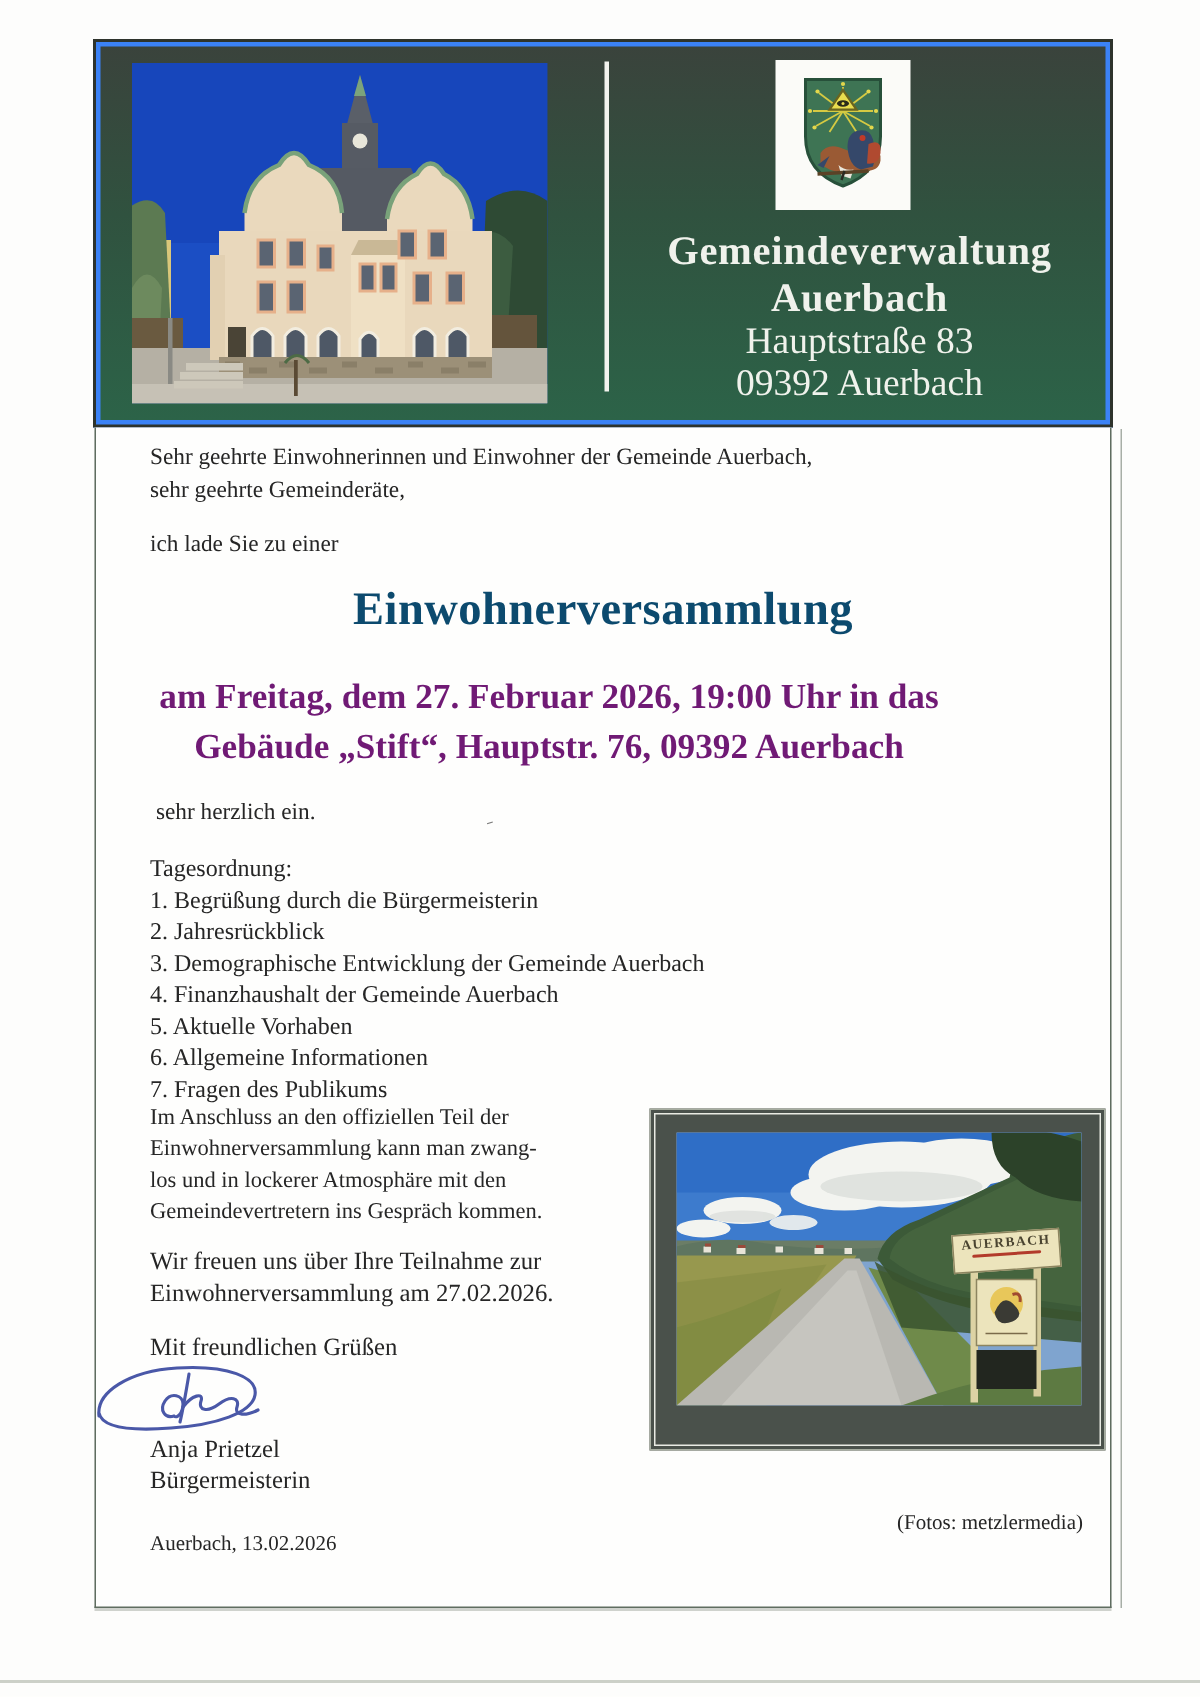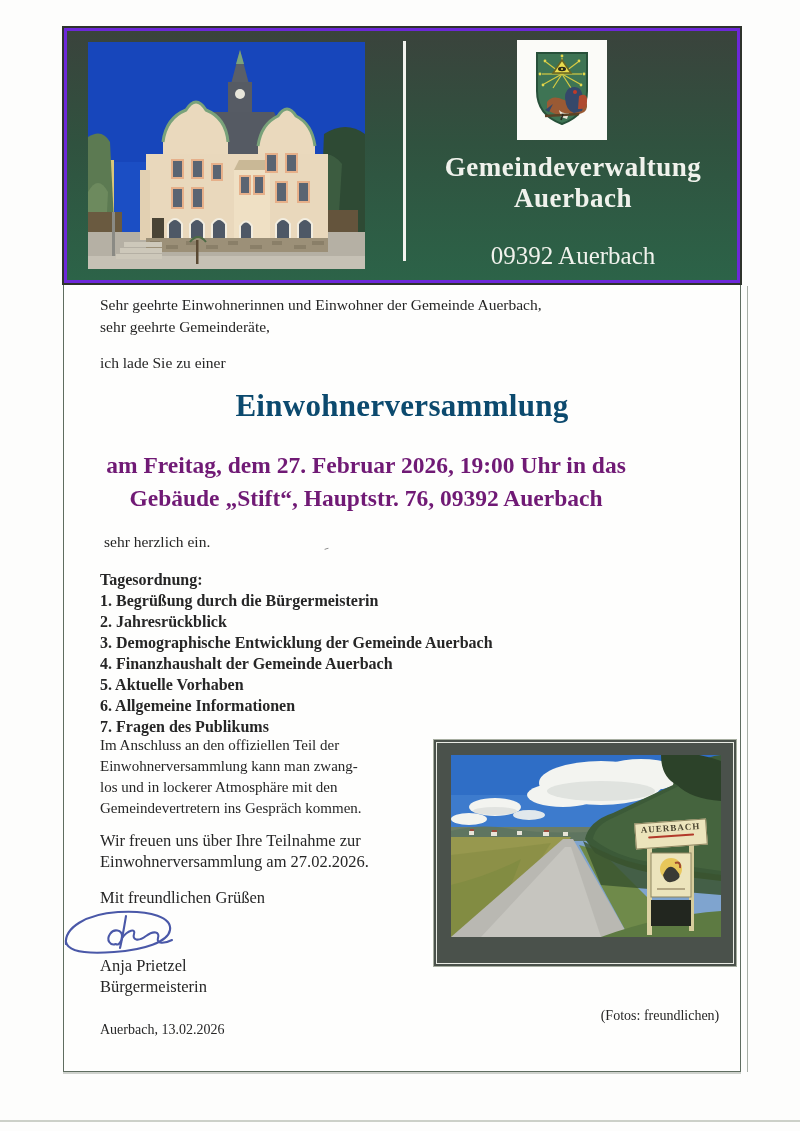--- a/index.html
+++ b/index.html
@@ -12,21 +12,21 @@
   .abs{position:absolute;}
 
   
   .scan-line-right{left:747px;top:286px;width:1px;height:786px;background:#8b948b;opacity:.75;}
   .scan-line-bottom{left:0;top:1120px;width:800px;height:2px;background:#ccd0c8;}
   .tiny-mark{left:322px;top:539px;width:8px;height:4px;color:#7a7a7a;font-size:13px;transform:rotate(-18deg);}
 
   
   .banner{
     left:62px;top:26px;width:680px;height:259px;
-    background:#6d28d9;border:2px solid #2e332c;box-sizing:border-box;
+    background:#3b82f6;border:2px solid #2e332c;box-sizing:border-box;
     padding:3px;
   }
   .banner-green{
     position:absolute;left:3px;top:3px;right:3px;bottom:3px;
     background:linear-gradient(180deg,#3a433c 0%,#30523f 45%,#2c6348 100%);
   }
   .townhall{position:absolute;left:24px;top:14px;width:277px;height:227px;}
   .banner-divider{position:absolute;left:339px;top:13px;width:3px;height:220px;background:#f2f3ee;}
   .banner-right{position:absolute;left:346px;top:0;width:326px;height:100%;text-align:center;color:#f0f2ec;}
   .crest-box{position:absolute;left:107px;top:12px;width:90px;height:100px;background:#fbfbf8;}
@@ -48,21 +48,21 @@
 
   .title{
     left:63px;top:388px;width:678px;text-align:center;
     font-size:31px;font-weight:bold;letter-spacing:.3px;color:#0c4a6e;
   }
   .event{
     left:63px;top:449px;width:606px;text-align:center;
     font-size:23.5px;font-weight:bold;line-height:33px;color:#701a75;
   }
 
-  .agenda{left:100px;top:569px;font-size:16px;line-height:21px;font-weight:bold;}
+  .agenda{left:100px;top:569px;font-size:16px;line-height:21px;}
   .para{left:100px;top:735px;font-size:15px;line-height:21px;}
   .para2{left:100px;top:830px;font-size:16.5px;line-height:21px;}
   .regards{left:100px;top:888px;font-size:16.5px;}
   .signature{left:60px;top:906px;width:140px;height:62px;}
   .signer{left:100px;top:955px;font-size:16.5px;line-height:21px;}
   .date-line{left:100px;top:1010px;font-size:14px;margin-top:12px;}
   .photo-credit{left:560px;top:1008px;width:200px;text-align:center;font-size:14px;}
 
   
   .photo-frame{
@@ -209,20 +209,21 @@
         <circle cx="58" cy="52" r="2" fill="#c23a28"></circle>
         <path d="M62,56 q9,-4 8,6 q-1,8 -9,7 Z" fill="#b04a30"></path>
         <path d="M36,64 l-8,6 l4,2 Z" fill="#35486a"></path>
         <path d="M42,70 q4,4 10,3 l-2,6 l-6,-2 Z" fill="#e9e6da"></path>
         <line x1="28" y1="76" x2="62" y2="74" stroke="#5a4226" stroke-width="2.4"></line>
         <line x1="46" y1="74" x2="44" y2="80" stroke="#2a2a22" stroke-width="1.6"></line>
       </svg>
     </div>
     <div class="org-line" style="top:124px;">Gemeindeverwaltung</div>
     <div class="org-line" style="top:155px;">Auerbach</div>
+    <div class="addr-line" style="top:186px;">Hauptstraße 83</div>
     <div class="addr-line" style="top:214px;">09392 Auerbach</div>
   </div>
 </div>
 
 <div class="abs letter-box"></div>
 
 <div class="abs salutation body-text">
   <div>Sehr geehrte Einwohnerinnen und Einwohner der Gemeinde Auerbach,</div>
   <div>sehr geehrte Gemeinderäte,</div>
 </div>
@@ -272,21 +273,21 @@
     <path d="M62,32 C68,24 76,22 74,28 C72,34 78,36 86,30 C94,24 100,26 98,32 C96,38 104,38 112,34"></path>
   </g>
 </svg>
 
 <div class="abs signer">
   <div>Anja Prietzel</div>
   <div>Bürgermeisterin</div>
 </div>
 
 <div class="abs date-line">Auerbach, 13.02.2026</div>
-<div class="abs photo-credit">(Fotos: freundlichen)</div>
+<div class="abs photo-credit">(Fotos: metzlermedia)</div>
 
 <div class="abs photo-frame">
   <div class="photo-inner">
     <svg width="270" height="182" viewBox="0 0 270 182" preserveAspectRatio="none">
 
       <rect x="0" y="0" width="270" height="80" fill="#3d7bcd"></rect>
       <rect x="0" y="0" width="270" height="40" fill="#2f6ec6"></rect>
 
       <g fill="#f3f4f0">
         <ellipse cx="150" cy="28" rx="62" ry="22"></ellipse>

